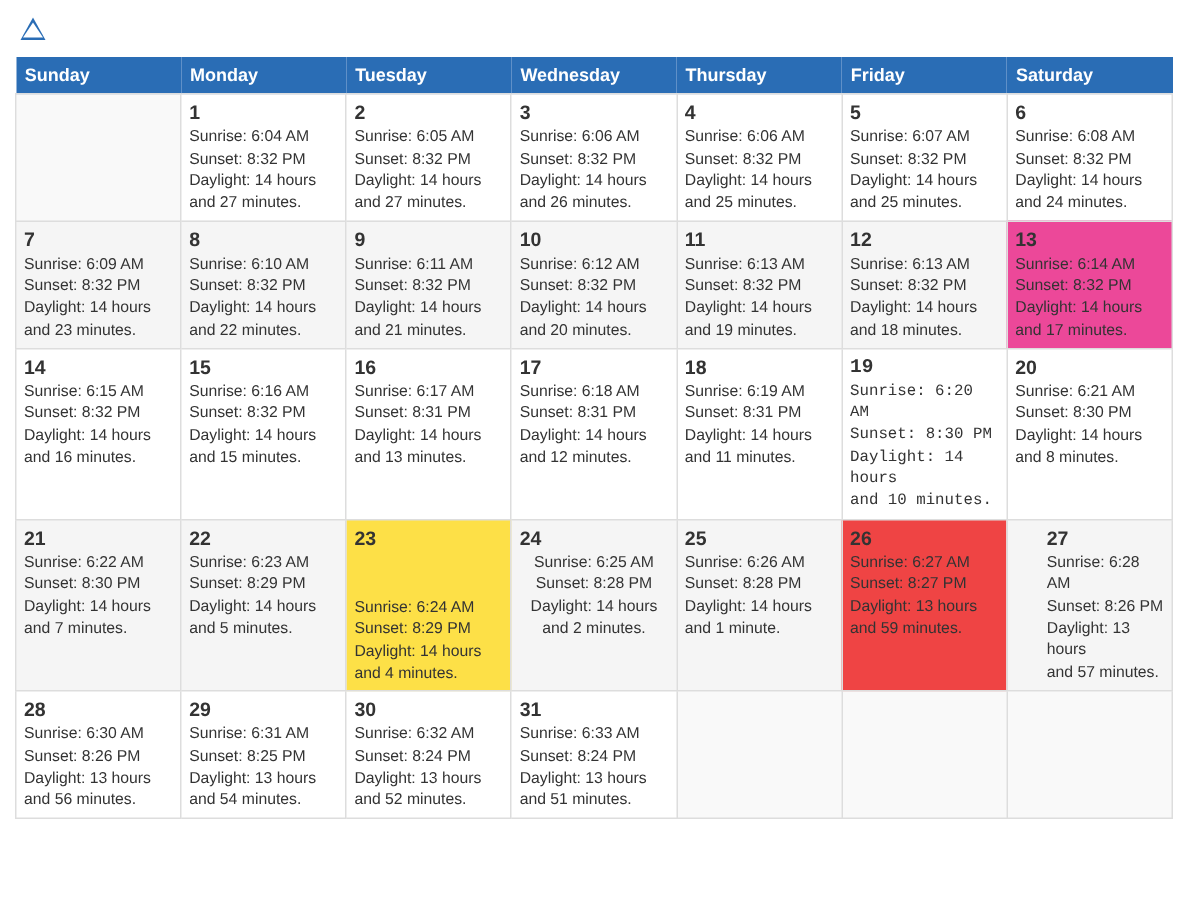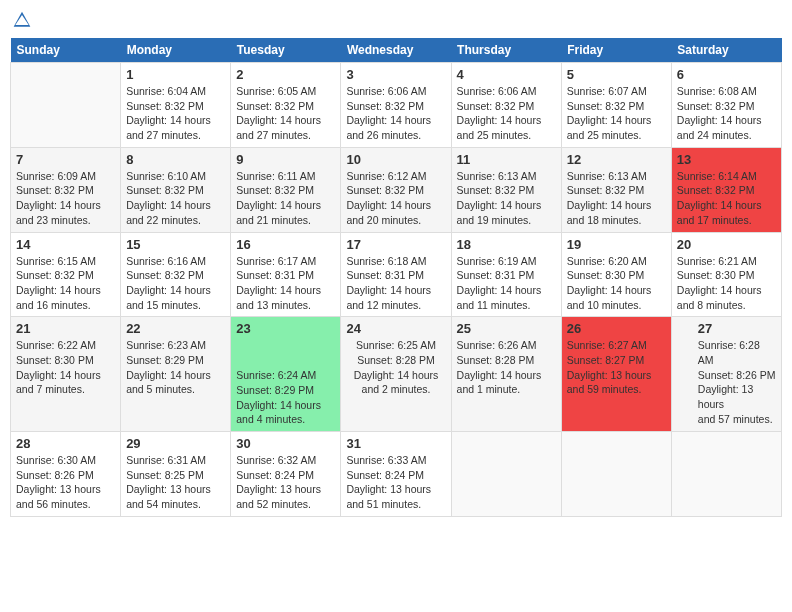--- a/index.html
+++ b/index.html
@@ -209,21 +209,21 @@
 Daylight: 14 hours
 and 19 minutes.</div>
         </td>
         <td style="background-color: rgb(245, 245, 245);">
           <span class="day-num">12</span>
           <div class="day-info" style="white-space: pre-line;">Sunrise: 6:13 AM
 Sunset: 8:32 PM
 Daylight: 14 hours
 and 18 minutes.</div>
         </td>
-        <td style="background-color: #ef4444;">
+        <td style="background-color: #ec4899;">
           <span class="day-num">13</span>
           <div class="day-info" style="white-space: pre-line;">Sunrise: 6:14 AM
 Sunset: 8:32 PM
 Daylight: 14 hours
 and 17 minutes.</div>
         </td>
       </tr>
       <tr style="background-color: rgb(255, 255, 255);">
         <td style="background-color: rgb(255, 255, 255);">
           <span class="day-num">14</span>
@@ -253,21 +253,21 @@
 Daylight: 14 hours
 and 12 minutes.</div>
         </td>
         <td style="background-color: rgb(255, 255, 255);">
           <span class="day-num">18</span>
           <div class="day-info" style="white-space: pre-line;">Sunrise: 6:19 AM
 Sunset: 8:31 PM
 Daylight: 14 hours
 and 11 minutes.</div>
         </td>
-        <td style="background-color: rgb(255, 255, 255);">
+        <td style="background-color: rgb(255, 255, 255); font-family: Liberation Mono, monospace;">
           <span class="day-num">19</span>
           <div class="day-info" style="white-space: pre-line;">Sunrise: 6:20 AM
 Sunset: 8:30 PM
 Daylight: 14 hours
 and 10 minutes.</div>
         </td>
         <td style="background-color: rgb(255, 255, 255);">
           <span class="day-num">20</span>
           <div class="day-info" style="white-space: pre-line;">Sunrise: 6:21 AM
 Sunset: 8:30 PM
@@ -283,21 +283,21 @@
 Daylight: 14 hours
 and 7 minutes.</div>
         </td>
         <td style="background-color: rgb(245, 245, 245);">
           <span class="day-num">22</span>
           <div class="day-info" style="white-space: pre-line;">Sunrise: 6:23 AM
 Sunset: 8:29 PM
 Daylight: 14 hours
 and 5 minutes.</div>
         </td>
-        <td style="background-color: #86efac;">
+        <td style="background-color: #fde047;">
           <span class="day-num">23</span>
           <div class="day-info" style="white-space: pre-line; margin-top: 32px;">Sunrise: 6:24 AM
 Sunset: 8:29 PM
 Daylight: 14 hours
 and 4 minutes.</div>
         </td>
         <td style="background-color: rgb(245, 245, 245);">
           <span class="day-num">24</span>
           <div class="day-info" style="white-space: pre-line; text-align: center;">Sunrise: 6:25 AM
 Sunset: 8:28 PM

